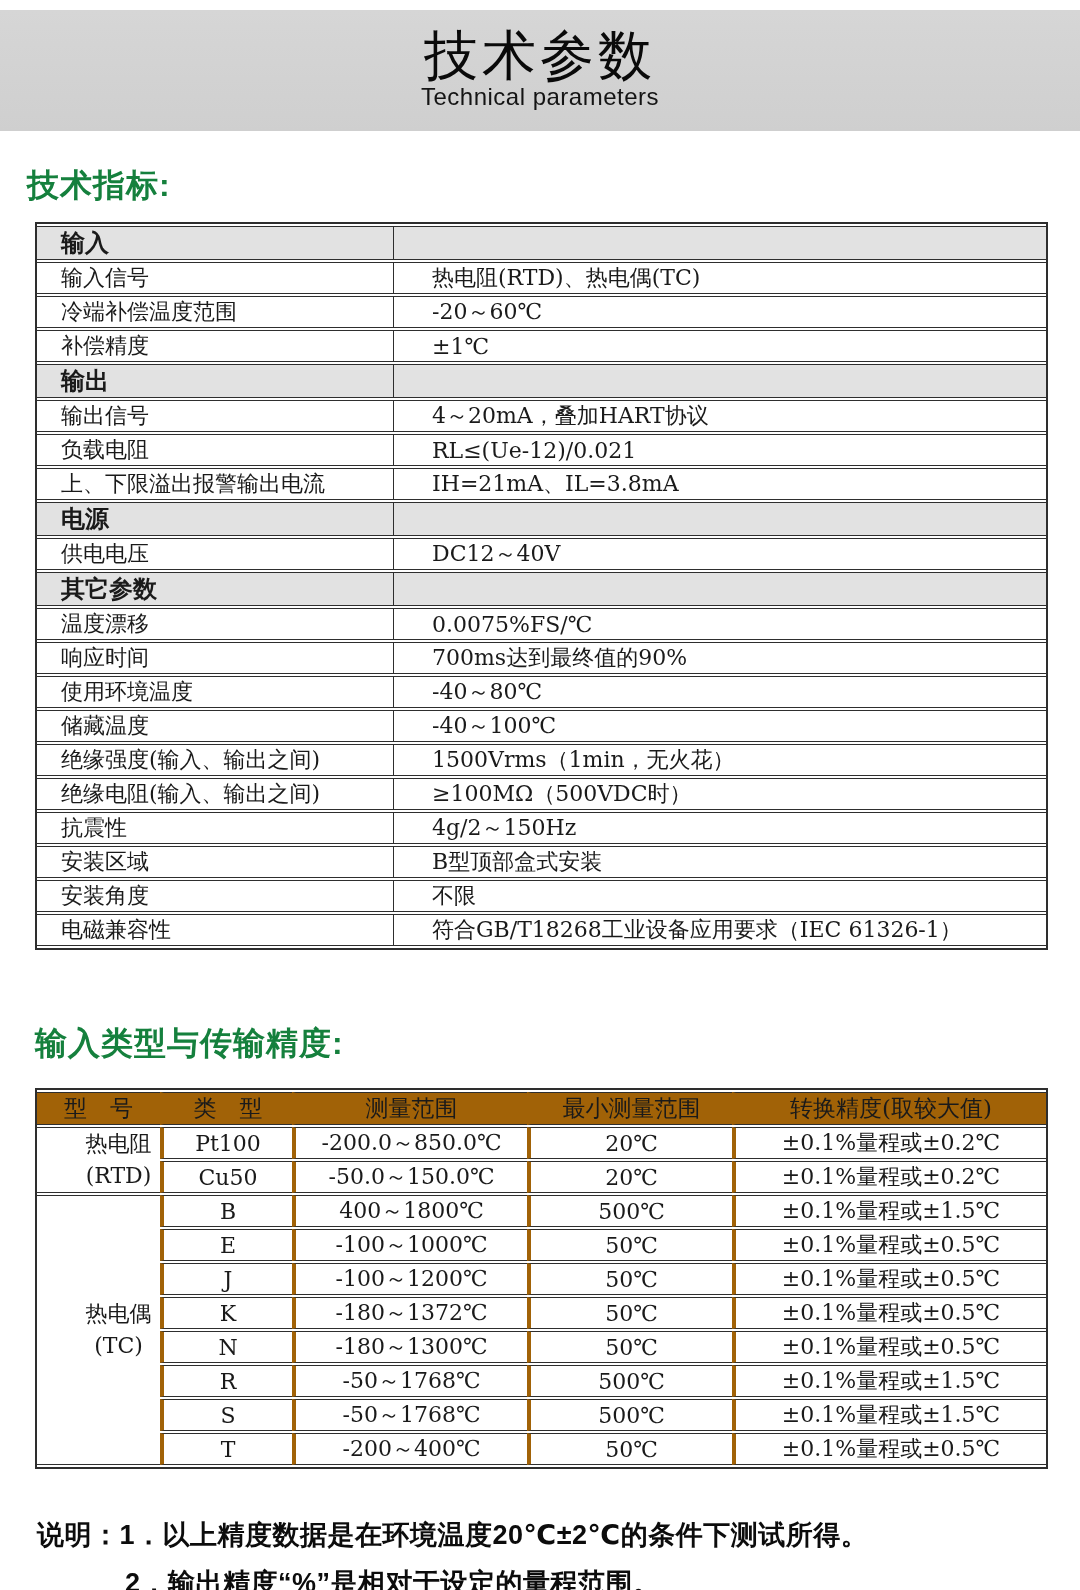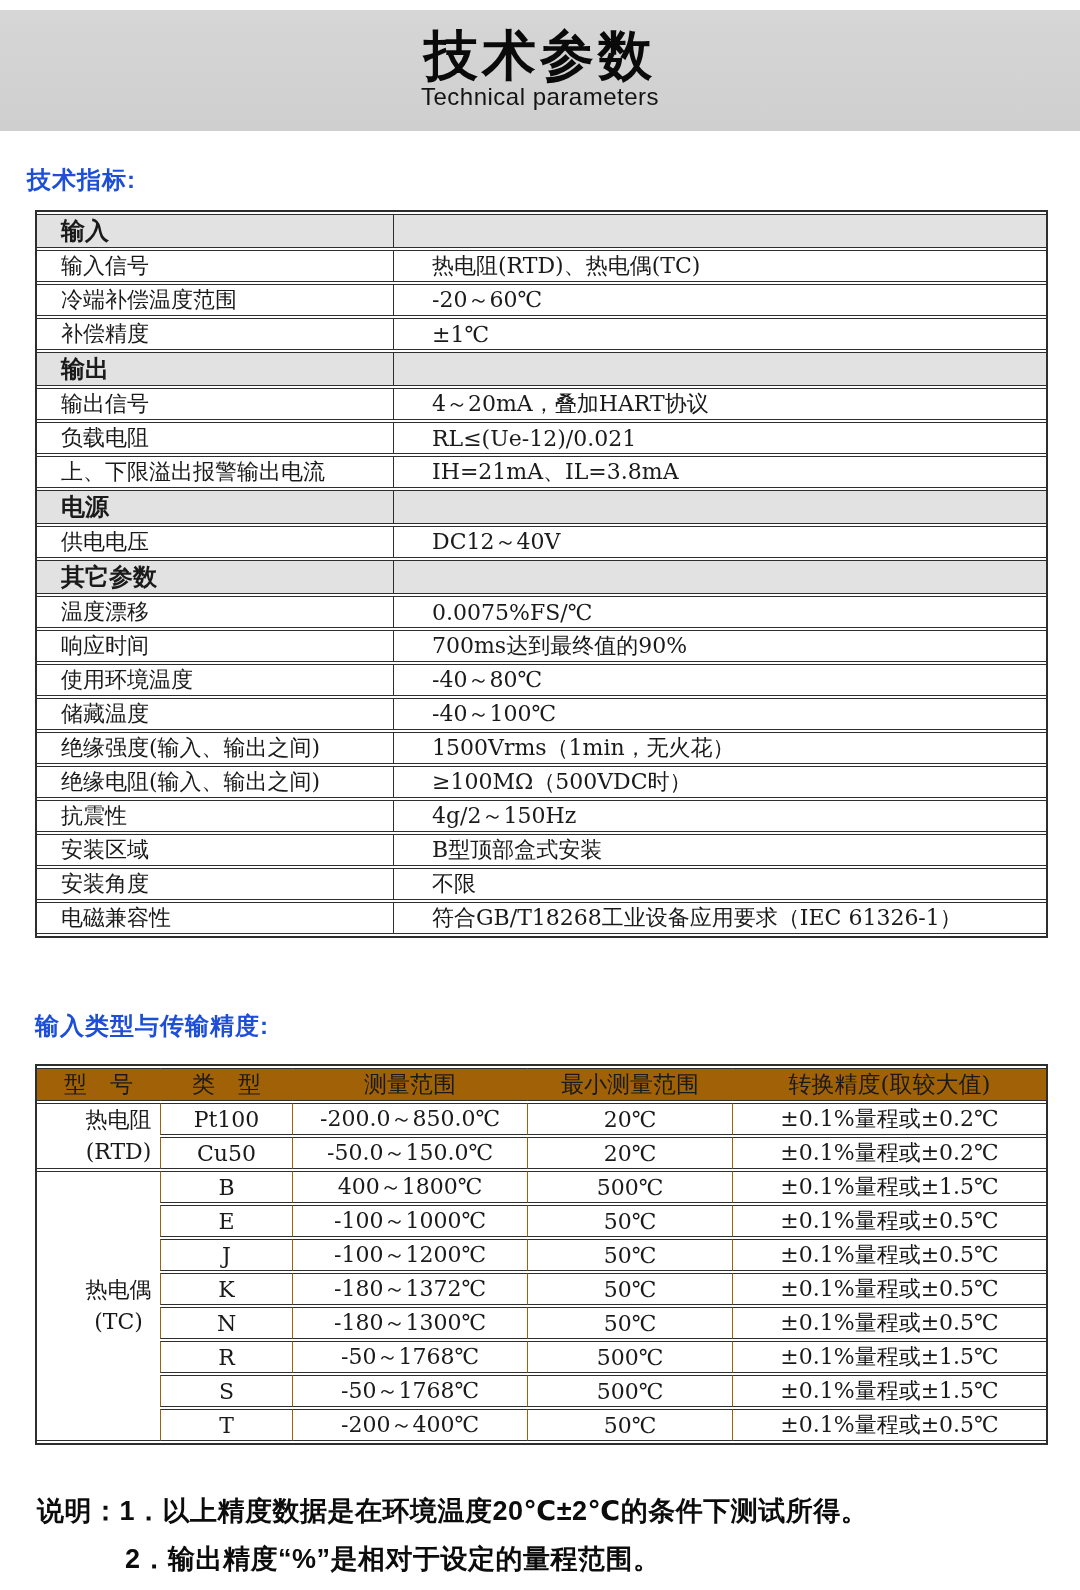--- a/index.html
+++ b/index.html
@@ -17,43 +17,43 @@
   .banner {
     position: absolute;
     left: 0; top: 10px;
     width: 1080px; height: 121px;
     background: linear-gradient(#d6d6d6, #cfcfcf);
     text-align: center;
   }
   .banner-title {
     padding-top: 16px;
     font-size: 54px;
-    font-weight: 700;
+    font-weight: 400;
     letter-spacing: 4px;
     color: #0a0a0a;
     line-height: 1.1;
   }
   .banner-subtitle {
     margin-top: -2px;
     font-size: 24px;
     font-weight: 400;
     letter-spacing: 0.5px;
     color: #141414;
   }
 
   
   .content {
     position: absolute;
     left: 35px; top: 131px;
     width: 1013px;
   }
   .sec-heading {
-    font-size: 24px;
+    font-size: 32px;
     font-weight: bold;
-    color: #1d4ed8;
+    color: #15803d;
     letter-spacing: 1px;
   }
   .heading-1 { margin: 33px 0 14px -8px; }
   .heading-2 { margin: 72px 0 22px 0; }
 
   
   table {
     border-collapse: separate;
     border-spacing: 0 2px;
     border: 2px solid #2e2e2e;
@@ -91,21 +91,21 @@
 
   
   .io-table th, .io-table td {
     height: 27px;
     text-align: center;
   }
   .io-table th {
     background: #a16207;
     font-size: 23px;
   }
-  .io-table .col-sep { border-left: 1px solid #a16207; }
+  .io-table .col-sep { border-left: 4px solid #a16207; }
   .io-table .col-model  { width: 123px; }
   .io-table .col-type   { width: 132px; }
   .io-table .col-range  { width: 235px; }
   .io-table .col-min    { width: 205px; }
   .io-table td.cell-model {
     vertical-align: middle;
     line-height: 1.45;
     white-space: normal;
     padding-left: 40px;
   }

